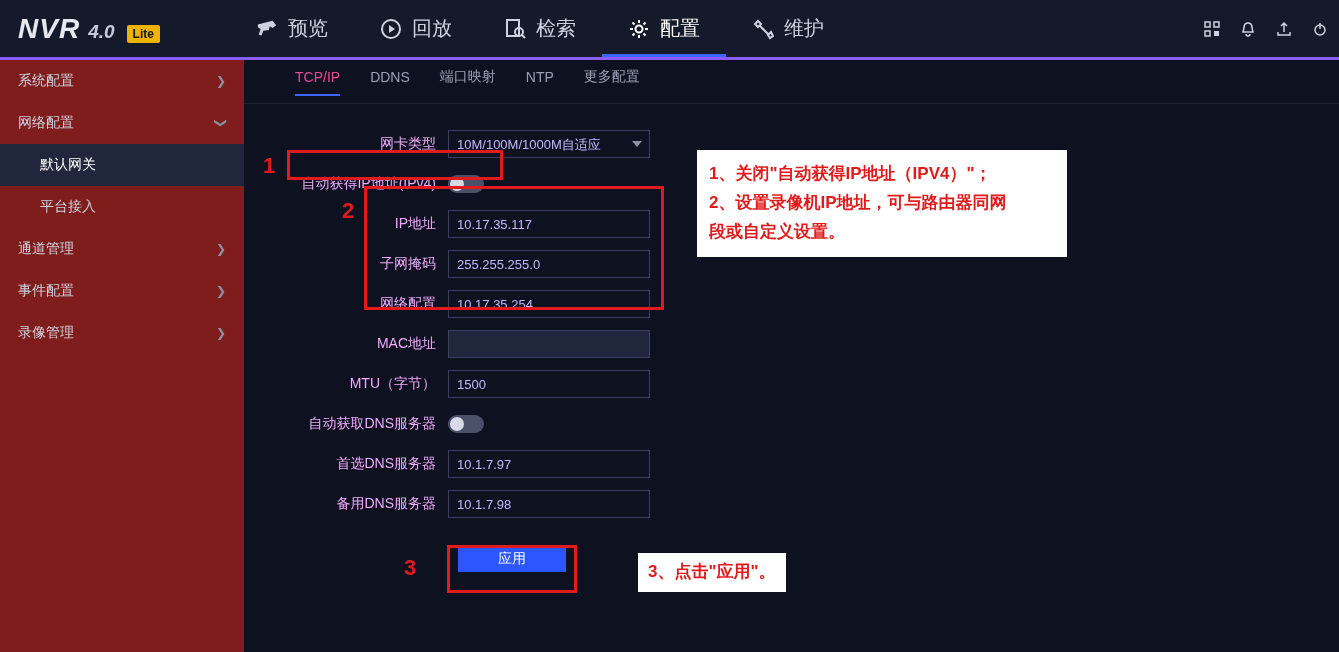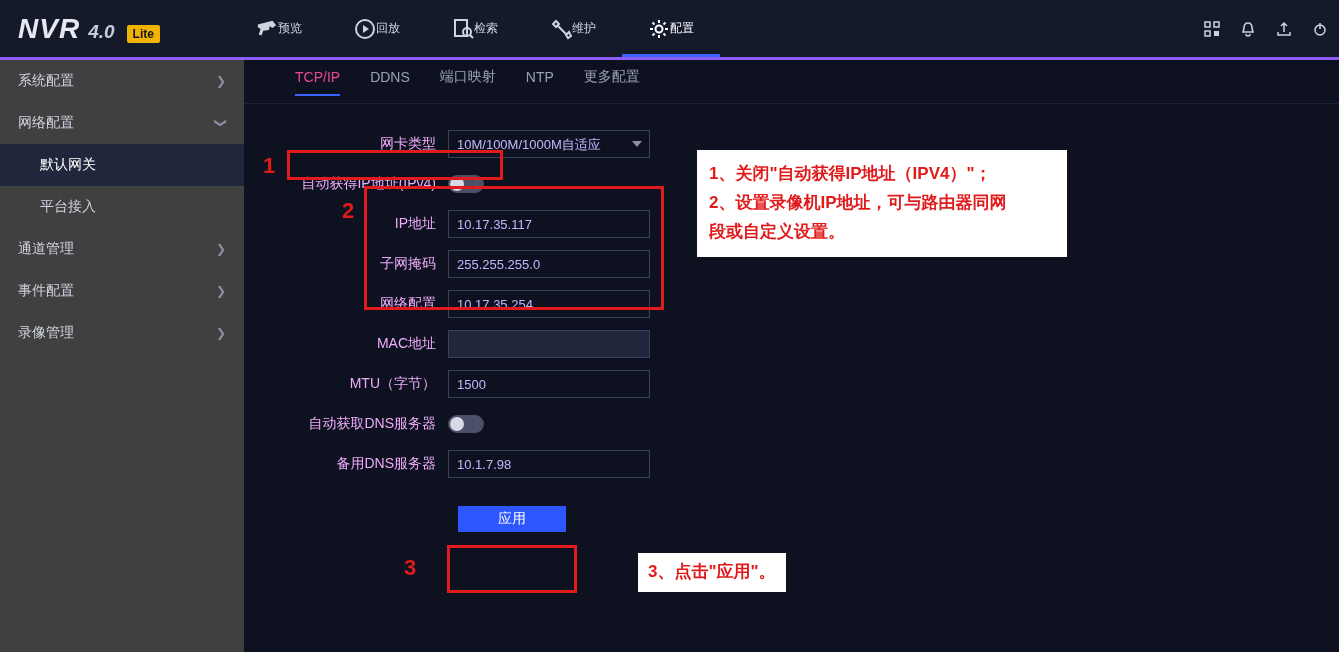--- a/index.html
+++ b/index.html
@@ -4,29 +4,29 @@
 <style>
   * { box-sizing: border-box; margin: 0; padding: 0; }
   html, body { width: 1339px; height: 652px; background: #0e1220; font-family: "Microsoft YaHei", Arial, sans-serif; color: #cfd3df; overflow: hidden; }
   
   .topbar { height: 60px; display: flex; align-items: center; padding: 0 10px 0 18px; background: #151a2b; border-bottom: 3px solid #8b5cf6; }
   .logo { display: flex; align-items: baseline; gap: 8px; }
   .logo-nvr { font-size: 28px; font-weight: 800; font-style: italic; color: #e6e9f2; letter-spacing: 1px; }
   .logo-ver { font-size: 19px; font-weight: 700; font-style: italic; color: #c6cadd; }
   .logo-lite { background: #f0b400; color: #121623; font-size: 12px; font-weight: 700; padding: 2px 6px; border-radius: 2px; margin-left: 4px; }
   .nav { display: flex; margin-left: 70px; height: 100%; }
-  .nav-item { display: flex; align-items: center; padding: 0 26px; font-size: 12px; color: #cfd3df; cursor: pointer; position: relative; }
+  .nav-item { display: flex; align-items: center; gap: 10px; padding: 0 26px; font-size: 20px; color: #cfd3df; cursor: pointer; position: relative; }
   .nav-item.active { color: #fff; }
   .nav-item.active::after { content: ""; position: absolute; left: 0; right: 0; bottom: 0; height: 3px; background: #3d63ff; }
   .nav-icon { width: 22px; height: 22px; display: flex; align-items: center; justify-content: center; }
   .top-right { margin-left: auto; display: flex; gap: 18px; align-items: center; }
   .top-right .ico { width: 18px; height: 18px; display: flex; align-items: center; justify-content: center; cursor: pointer; }
   
   .shell { display: flex; height: calc(100% - 60px); }
-  .sidebar { width: 244px; background: #404040; text-align: center; }
+  .sidebar { width: 244px; background: #7f1d1d; text-align: center; }
   .side-item { display: flex; align-items: center; justify-content: space-between; padding: 0 18px; height: 42px; font-size: 14px; color: #cfd3df; cursor: pointer; }
   .side-item .chev { font-size: 12px; color: #8b90a5; }
   .side-item.open .chev { transform: rotate(90deg); }
   .side-sub { padding-left: 40px; height: 42px; display: flex; align-items: center; font-size: 14px; cursor: pointer; }
   .side-sub.active { background: #20263c; color: #fff; }
   
   .main { flex: 1; background: #0e1220; position: relative; }
   .subtabs { display: flex; gap: 30px; padding: 0 14px; height: 44px; align-items: center; border-bottom: 1px solid #1c2235; font-size: 14px; }
   .subtab { color: #9aa0b4; cursor: pointer; padding-bottom: 10px; position: relative; }
   .subtab.active { color: #ec4899; margin-left: 37px; }
@@ -79,36 +79,36 @@
     <div class="nav-item">
       <span class="nav-icon">
         <svg width="22" height="22" viewBox="0 0 22 22">
             <rect x="3" y="2" width="12" height="16" fill="none" stroke="#cfd3df" stroke-width="2"></rect>
             <circle cx="15" cy="14" r="4" fill="none" stroke="#cfd3df" stroke-width="2"></circle>
             <line x1="18" y1="17" x2="21" y2="20" stroke="#cfd3df" stroke-width="2"></line>
           </svg>
       </span>
       <span>检索</span>
     </div>
-    <div class="nav-item">
-      <span class="nav-icon">
-        <svg width="22" height="22" viewBox="0 0 22 22">
-            <path fill="none" stroke="#cfd3df" stroke-width="2" d="M6 3l3 3-3 3-3-3zM8 8l9 9M19 14l-3 3 2 3 3-2z"></path>
-          </svg>
-      </span>
-      <span>维护</span>
-    </div>
     <div class="nav-item active">
       <span class="nav-icon">
         <svg width="22" height="22" viewBox="0 0 22 22">
             <circle cx="11" cy="11" r="3.5" fill="none" stroke="#fff" stroke-width="2"></circle>
             <path fill="none" stroke="#fff" stroke-width="2" d="M11 2v3M11 17v3M2 11h3M17 11h3M4.5 4.5l2 2M15.5 15.5l2 2M17.5 4.5l-2 2M6.5 15.5l-2 2"></path>
           </svg>
       </span>
       <span>配置</span>
+    </div>
+    <div class="nav-item">
+      <span class="nav-icon">
+        <svg width="22" height="22" viewBox="0 0 22 22">
+            <path fill="none" stroke="#cfd3df" stroke-width="2" d="M6 3l3 3-3 3-3-3zM8 8l9 9M19 14l-3 3 2 3 3-2z"></path>
+          </svg>
+      </span>
+      <span>维护</span>
     </div>
   </div>
   <div class="top-right">
     <span class="ico">
         <svg width="16" height="16" viewBox="0 0 16 16">
           <rect x="1" y="1" width="5" height="5" fill="none" stroke="#cfd3df" stroke-width="1.5"></rect>
           <rect x="10" y="1" width="5" height="5" fill="none" stroke="#cfd3df" stroke-width="1.5"></rect>
           <rect x="1" y="10" width="5" height="5" fill="none" stroke="#cfd3df" stroke-width="1.5"></rect>
           <rect x="10" y="10" width="5" height="5" fill="#cfd3df"></rect>
         </svg>
@@ -202,20 +202,24 @@
       </div>
       <div class="row">
         <div class="lbl" style="width:204px">MTU（字节）</div>
         <div class="ctrl"><input class="input" value="1500" style=""></div>
       </div>
       <div class="row">
         <div class="lbl" style="width:204px">自动获取DNS服务器</div>
         <div class="toggle"></div>
       </div>
       <div class="row">
+        <div class="lbl" style="width:204px">首选DNS服务器</div>
+        <div class="ctrl"><input class="input" value="10.1.7.97" style=""></div>
+      </div>
+      <div class="row">
         <div class="lbl" style="width:204px">备用DNS服务器</div>
         <div class="ctrl"><input class="input" value="10.1.7.98" style=""></div>
       </div>
       <div class="row" style="height:70px;align-items:center">
         <div class="lbl" style="width:214px"></div>
         <button class="apply-btn">应用</button>
       </div>
 
       <div class="redbox" style="left:43px;top:46px;width:216px;height:30px"></div>
       <div class="rednum" style="left:19px;top:49px">1</div>

